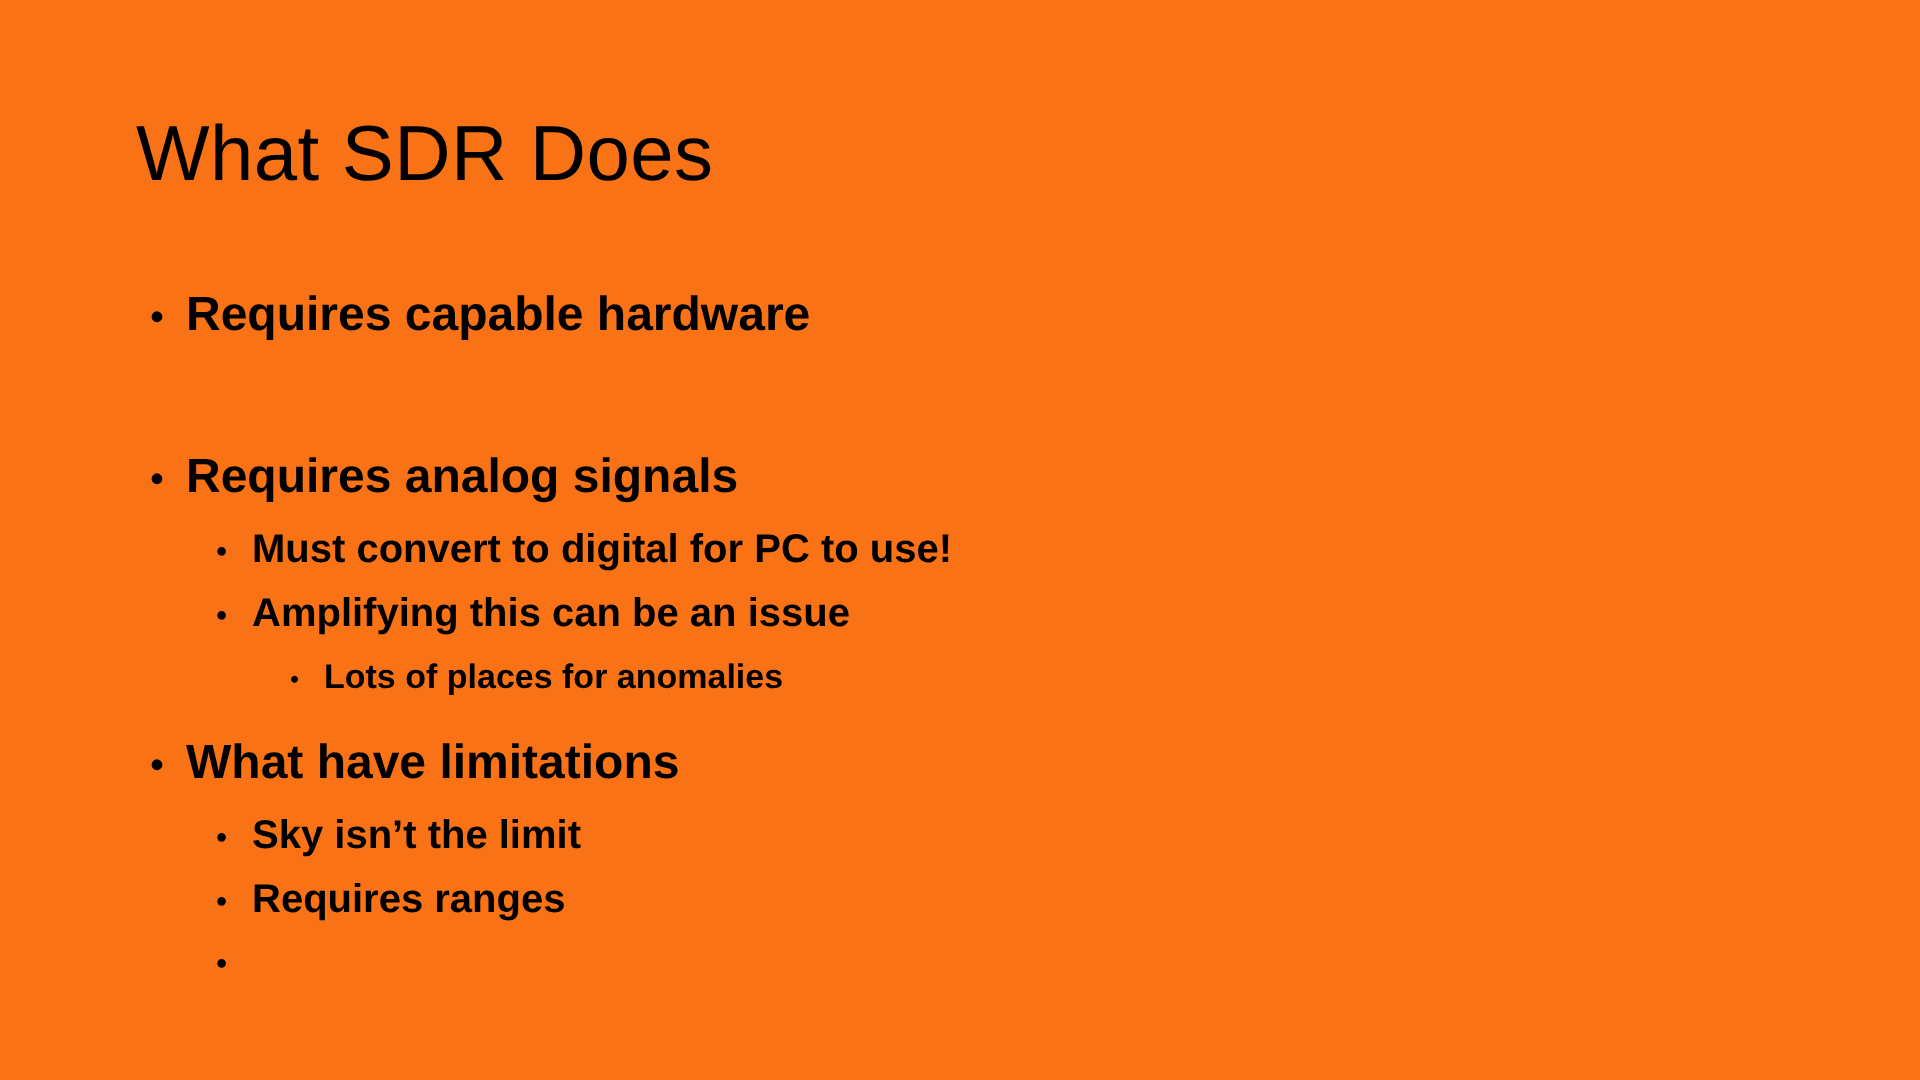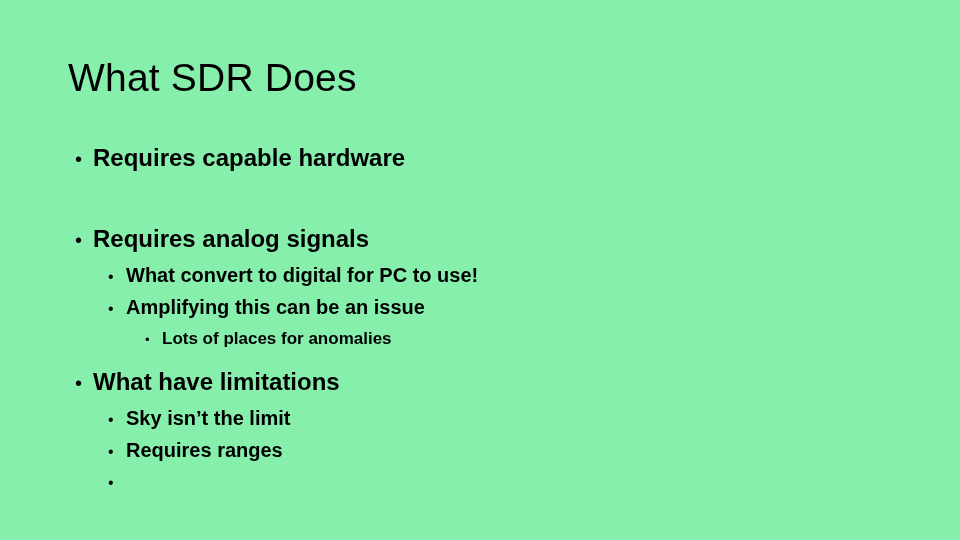--- a/index.html
+++ b/index.html
@@ -12,21 +12,21 @@
     background: #ffffff;
     font-family: "Liberation Sans", sans-serif;
     color: #000000;
     overflow: hidden;
   }
 
   .slide {
     position: relative;
     width: 960px;
     height: 540px;
-    background: #86efac;
+    background: #f97316;
   }
 
   .slide-title {
     position: absolute;
     left: 68px;
     top: 55px;
     width: 820px;
     font-size: 39px;
     font-weight: 300;
     line-height: 46px;
@@ -116,21 +116,21 @@
 
     <div class="spacer-line"></div>
 
     <div class="bullet lvl1">
       <span class="marker">•</span>
       <span class="text">Requires analog signals</span>
     </div>
 
     <div class="bullet lvl2">
       <span class="marker">•</span>
-      <span class="text">What convert to digital for PC to use!</span>
+      <span class="text">Must convert to digital for PC to use!</span>
     </div>
 
     <div class="bullet lvl2">
       <span class="marker">•</span>
       <span class="text">Amplifying this can be an issue</span>
     </div>
 
     <div class="bullet lvl3">
       <span class="marker">•</span>
       <span class="text">Lots of places for anomalies</span>

